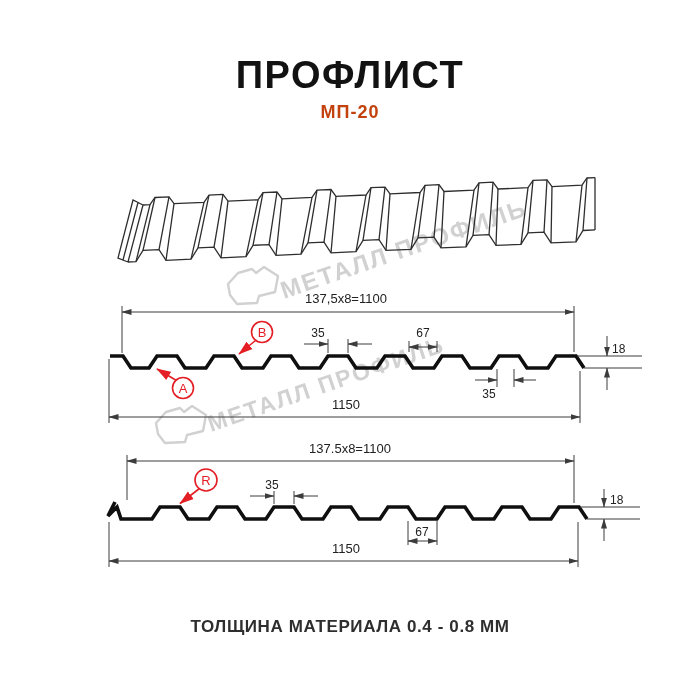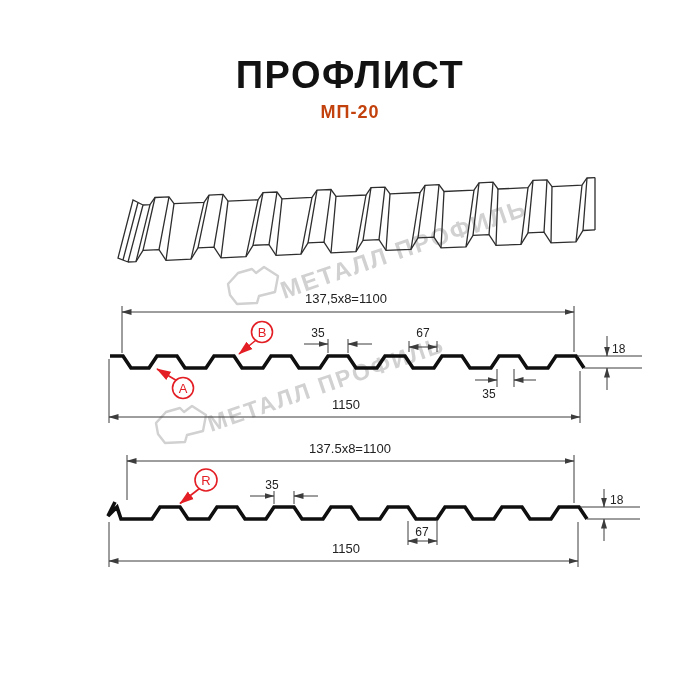--- a/index.html
+++ b/index.html
@@ -158,13 +158,14 @@
       </g>
 
       <g>
         <circle class="red" cx="206" cy="480" r="11"></circle>
         <text class="redtext" x="206" y="485" text-anchor="middle">R</text>
         <path class="red" d="M199.5 488.5 L180 503.5" marker-end="url(#arrRed)"></path>
       </g>
     </g>
   </svg>
 
+  <div class="footer-note">ТОЛЩИНА МАТЕРИАЛА 0.4 - 0.8 ММ</div>
 </div>
 
 </body></html>

